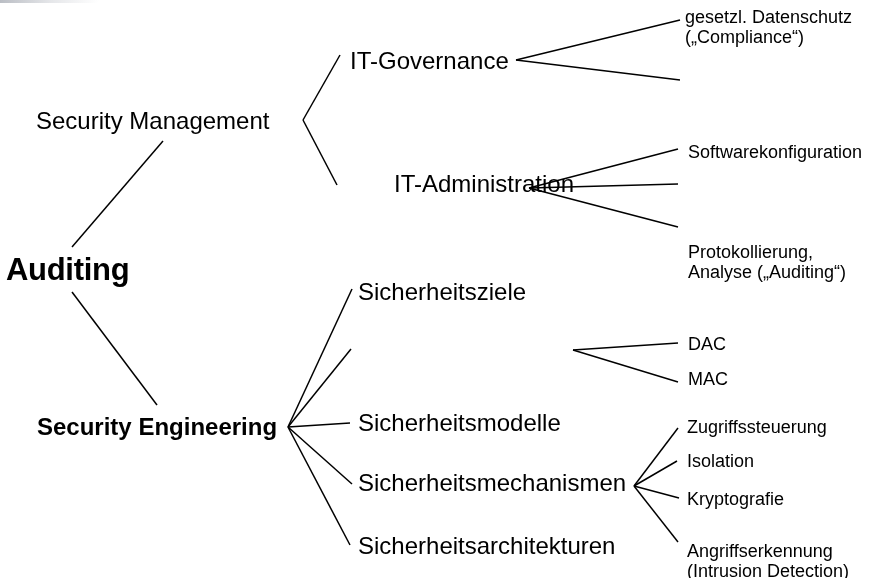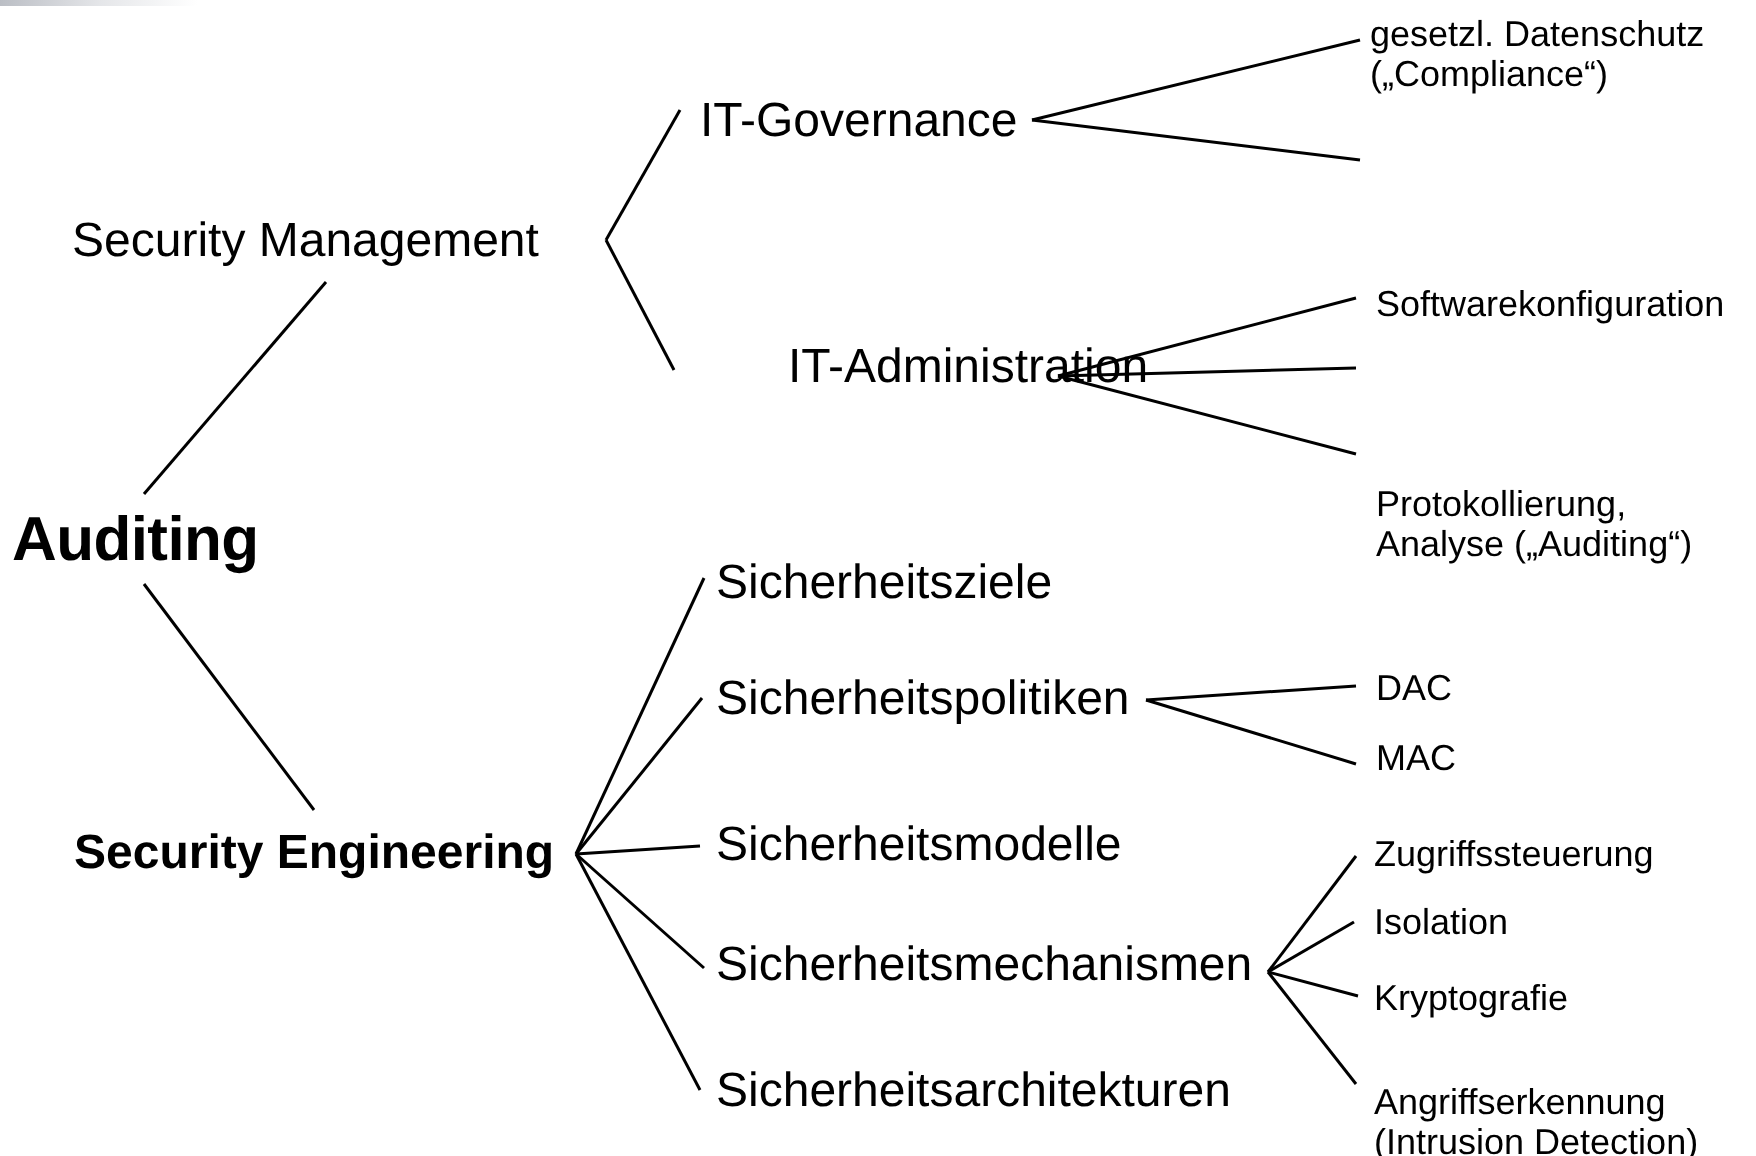--- a/index.html
+++ b/index.html
@@ -95,21 +95,20 @@
   <div class="node mid" style="left:347px; top:170px;margin-left:47px;">IT-Administration</div>
 
   <div class="node leaf" style="left:685px; top:7px;">gesetzl. Datenschutz
 („Compliance“)</div>
 
   <div class="node leaf" style="left:688px; top:142px;">Softwarekonfiguration</div>
   <div class="node leaf" style="left:688px; top:210px;margin-top:32px;">Protokollierung,
 Analyse („Auditing“)</div>
 
   <div class="node mid" style="left:358px; top:278px;">Sicherheitsziele</div>
-  <div class="node mid" style="left:358px; top:336px;">Sicherheitspolitiken</div>
   <div class="node mid" style="left:358px; top:409px;">Sicherheitsmodelle</div>
   <div class="node mid" style="left:358px; top:469px;">Sicherheitsmechanismen</div>
   <div class="node mid" style="left:358px; top:532px;">Sicherheitsarchitekturen</div>
 
   <div class="node leaf" style="left:688px; top:334px;">DAC</div>
   <div class="node leaf" style="left:688px; top:369px;">MAC</div>
 
   <div class="node leaf" style="left:687px; top:417px;">Zugriffssteuerung</div>
   <div class="node leaf" style="left:687px; top:451px;">Isolation</div>
   <div class="node leaf" style="left:687px; top:489px;">Kryptografie</div>

